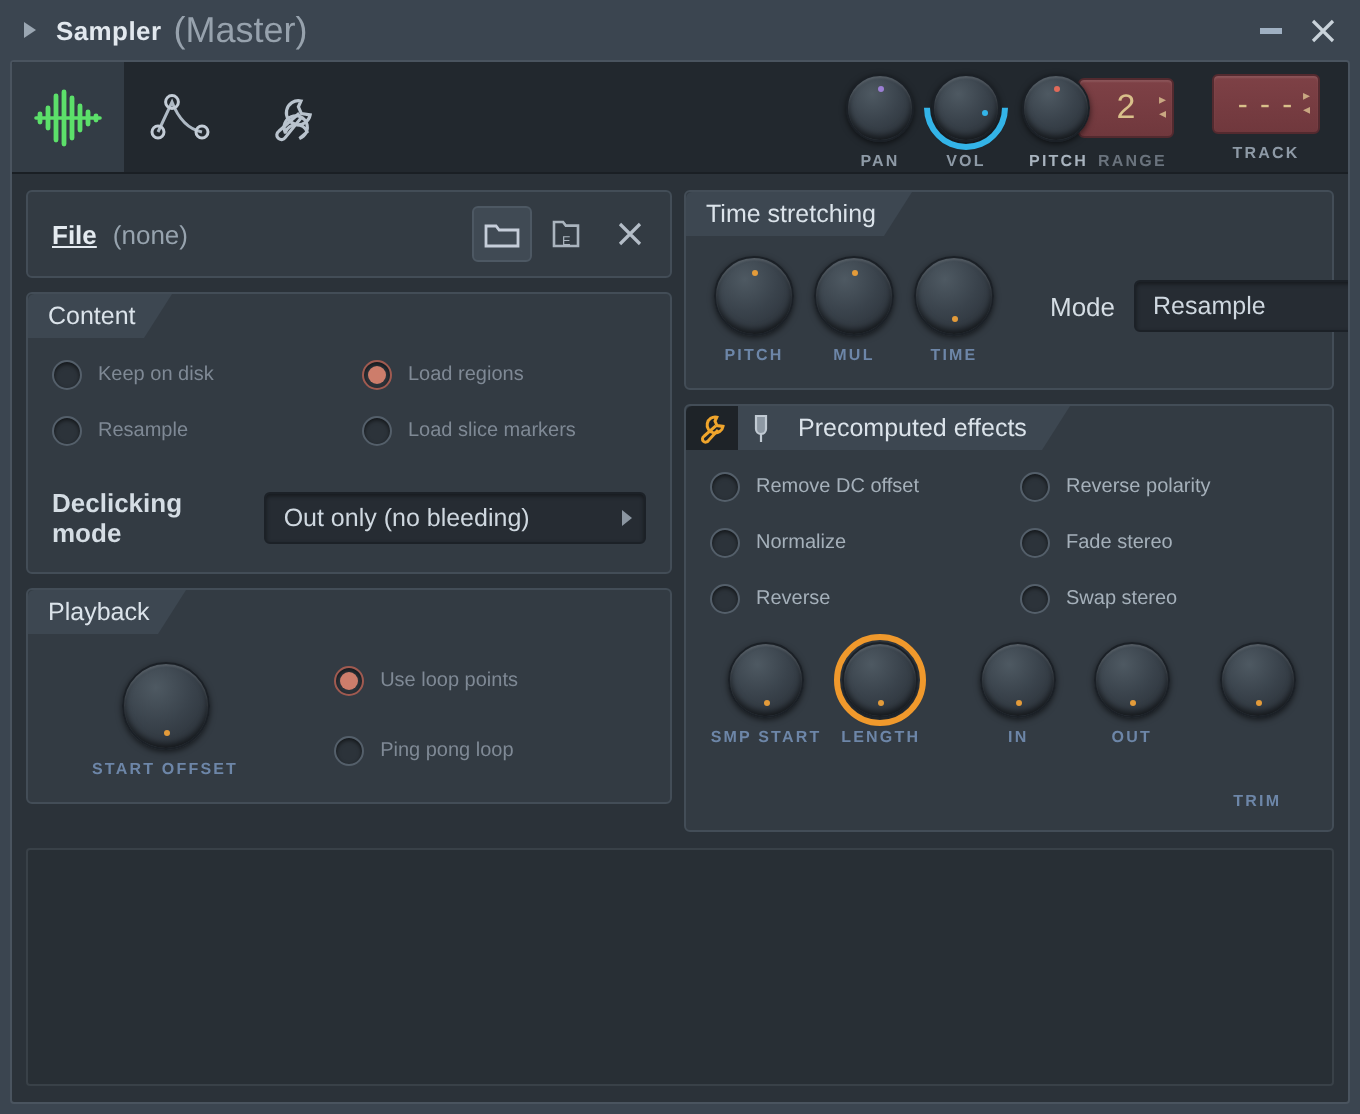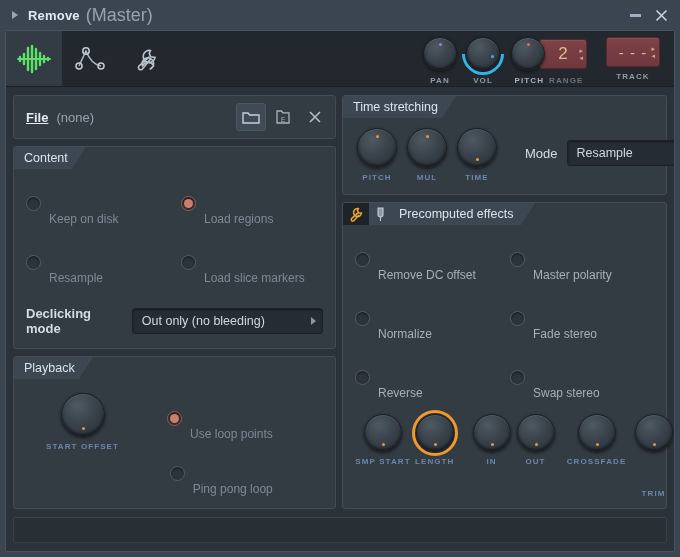--- a/index.html
+++ b/index.html
@@ -283,24 +283,23 @@
     border-color: #a05a50;
   }
   .radio.on .rcircle::after {
     content: "";
     position: absolute;
     inset: 2px;
     border-radius: 50%;
     background: #cd7d6b;
   }
   .rlabel {
-    font-size: 12px;
+    font-size: 10px;
     color: #a5b0ba;
     margin-left: 8px;
-    margin-top: 32px;
   }
   .radiogrid.dim .rlabel { color: #7f8995; }
 
   
   .declick-row {
     display: flex;
     align-items: center;
     padding: 9px 12px 12px 12px;
   }
   .declick-label {
@@ -334,22 +333,21 @@
     display: flex;
     align-items: flex-start;
     padding: 10px 12px 12px 12px;
   }
   .playback-knob { margin-left: 20px; margin-top: 4px; }
   .playback-radios {
     margin-left: 48px;
     margin-top: 6px;
     display: flex;
     flex-direction: column;
-    gap: 9px;
-    align-items: flex-end;
+    gap: 20px;
   }
 
   
   .ts-body {
     display: flex;
     align-items: flex-start;
     padding: 10px 12px 12px 14px;
     gap: 12px;
   }
   .ts-knobs { display: flex; gap: 10px; }
@@ -401,21 +399,21 @@
 
   svg { display: block; }
 </style>
 </head>
 <body>
 
 <div class="window">
 
   <div class="titlebar">
     <div class="tb-arrow"></div>
-    <span class="tb-title">Remove</span>
+    <span class="tb-title">Sampler</span>
     <span class="tb-sub">(Master)</span>
     <div class="tb-spacer"></div>
     <div class="tb-btn">
       <span class="min-glyph"></span>
     </div>
     <div class="tb-btn">
       <svg width="13" height="13" viewBox="0 0 13 13">
         <path d="M1.5 1.5 L11.5 11.5 M11.5 1.5 L1.5 11.5" stroke="#c9d2da" stroke-width="1.6" fill="none"></path>
       </svg>
     </div>
@@ -672,21 +670,21 @@
 
           <div class="groupbody" style="padding-bottom:4px;">
             <div class="radiogrid">
 
               <div class="radio">
                 <span class="rcircle"></span>
                 <span class="rlabel">Remove DC offset</span>
               </div>
               <div class="radio">
                 <span class="rcircle"></span>
-                <span class="rlabel">Master polarity</span>
+                <span class="rlabel">Reverse polarity</span>
               </div>
 
               <div class="radio">
                 <span class="rcircle"></span>
                 <span class="rlabel">Normalize</span>
               </div>
               <div class="radio">
                 <span class="rcircle"></span>
                 <span class="rlabel">Fade stereo</span>
               </div>
@@ -727,26 +725,20 @@
               <div class="knoblabel blue">IN</div>
             </div>
 
             <div class="knobwrap">
               <div class="knob" style="width:38px;height:38px;">
                 <span class="dot" style="background:#e39b3a;left:17px;bottom:5px;"></span>
               </div>
               <div class="knoblabel blue">OUT</div>
             </div>
 
-            <div class="knobwrap" style="margin-left:10px;">
-              <div class="knob" style="width:38px;height:38px;">
-                <span class="dot" style="background:#e39b3a;left:17px;bottom:5px;"></span>
-              </div>
-              <div class="knoblabel blue">CROSSFADE</div>
-            </div>
 
             <div class="knobwrap" style="margin-left:6px;gap:32px;">
               <div class="knob" style="width:38px;height:38px;">
                 <span class="dot" style="background:#e39b3a;left:17px;bottom:5px;"></span>
               </div>
               <div class="knoblabel blue">TRIM</div>
             </div>
 
           </div>
         </div>

